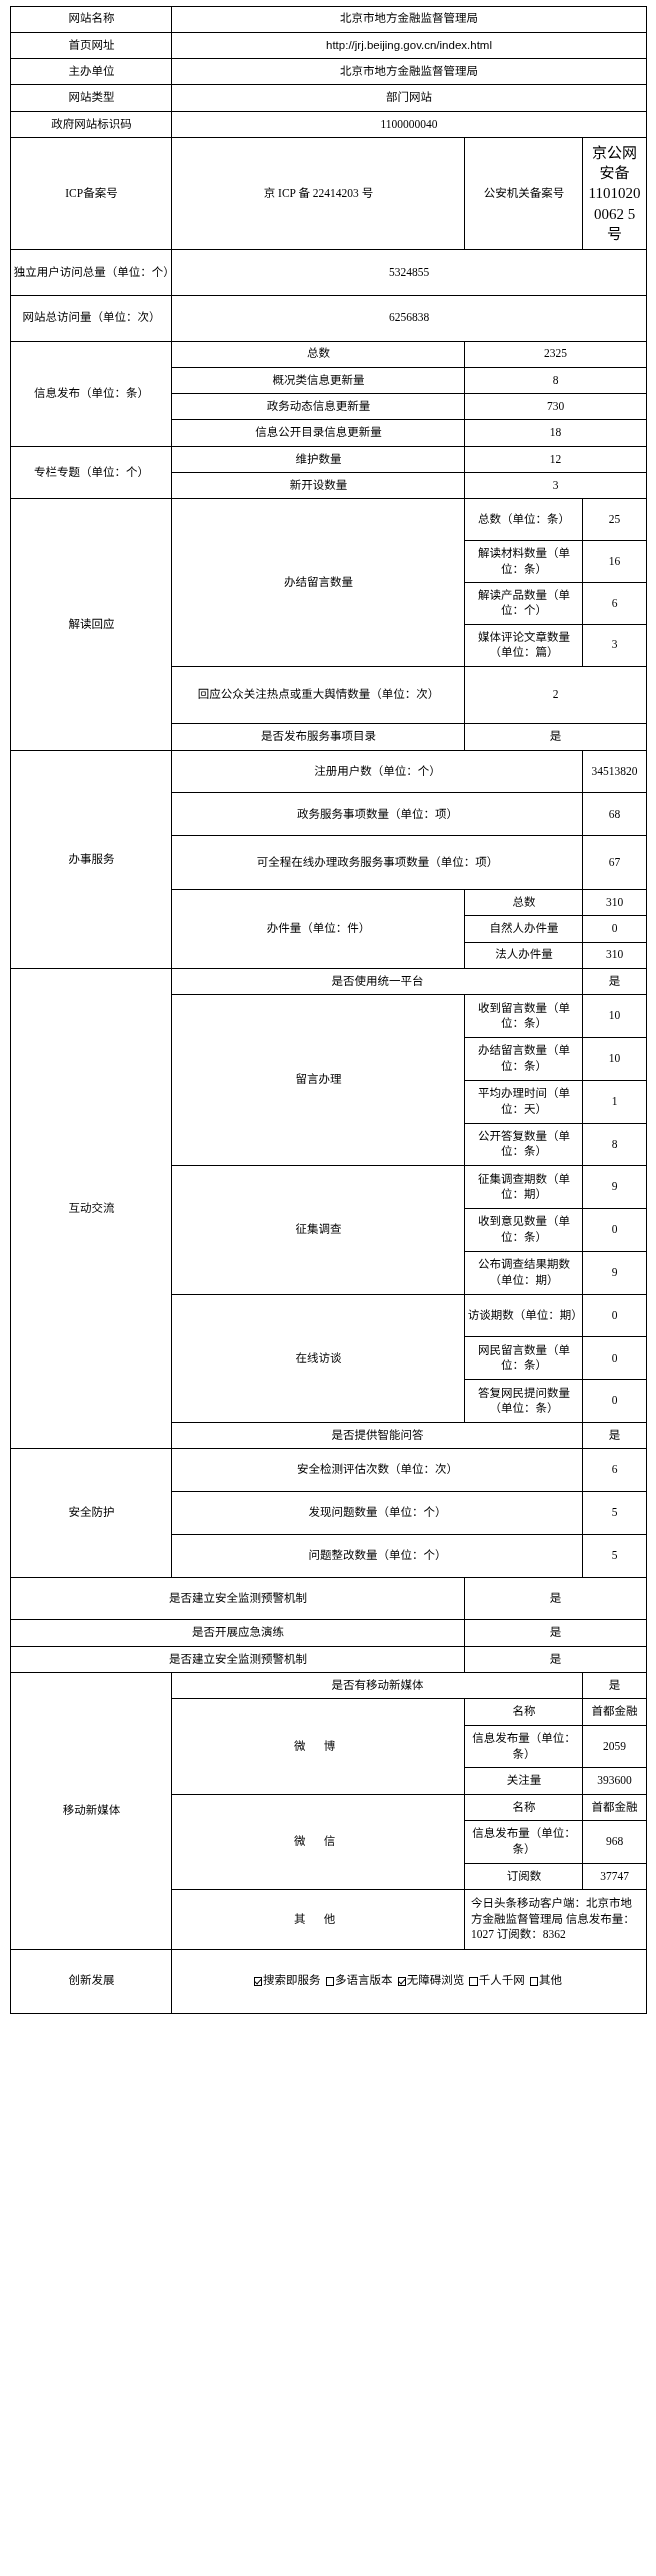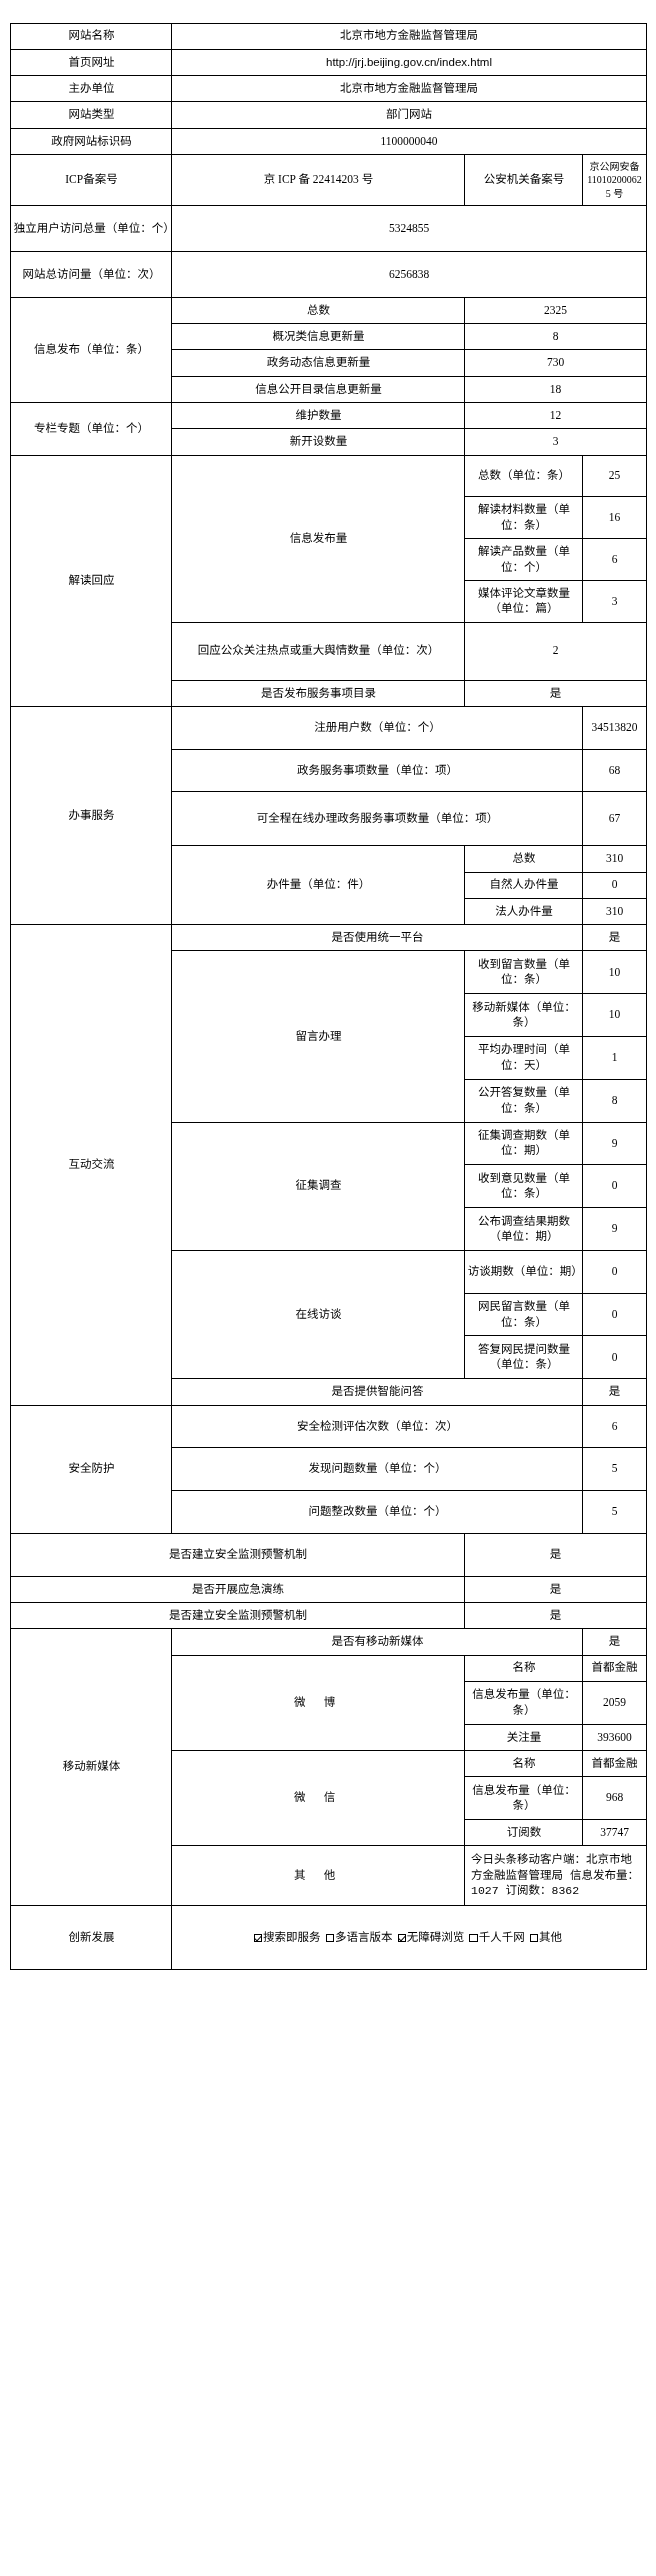--- a/index.html
+++ b/index.html
@@ -13,21 +13,21 @@
     color: #000000;
   }
   .page {
     width: 657px;
     box-sizing: border-box;
     padding: 5.5px 4.4px 16.4px 4.4px;
   }
   table.report {
     border-collapse: collapse;
     width: 635px;
-    margin: 17px auto;
+    margin: 0 auto;
     table-layout: fixed;
     padding-left: 19px;
   }
   table.report td {
     border: 0.5px solid #000000;
     text-align: center;
     vertical-align: middle;
     font-size: 11.5px;
     line-height: 1.35;
     padding: 4.9px 2.2px;
@@ -116,21 +116,21 @@
 
     <tr>
       <td class="label-col">政府网站标识码</td>
       <td colspan="3">1100000040</td>
     </tr>
 
     <tr>
       <td class="label-col" style="height:39px">ICP备案号</td>
       <td>京 ICP 备 22414203 号</td>
       <td>公安机关备案号</td>
-      <td style="font-size:10px">京公网安备 11010200062 5 号</td>
+      <td style="font-size:15px">京公网安备 11010200062 5 号</td>
     </tr>
 
     <tr>
       <td class="label-col" style="height:35px">独立用户访问总量（单位：个）</td>
       <td colspan="3">5324855</td>
     </tr>
 
     <tr>
       <td class="label-col" style="height:35px">网站总访问量（单位：次）</td>
       <td colspan="3">6256838</td>
@@ -159,21 +159,21 @@
       <td>维护数量</td>
       <td colspan="2">12</td>
     </tr>
     <tr>
       <td>新开设数量</td>
       <td colspan="2">3</td>
     </tr>
 
     <tr>
       <td class="big-label" rowspan="6">解读回应</td>
-      <td rowspan="4">信息发布量</td>
+      <td rowspan="4">办结留言数量</td>
       <td style="height:31px">总数（单位：条）</td>
       <td>25</td>
     </tr>
     <tr>
       <td style="height:31px">解读材料数量（单位：条）</td>
       <td>16</td>
     </tr>
     <tr>
       <td style="height:31px">解读产品数量（单位：个）</td>
       <td>6</td>
@@ -222,21 +222,21 @@
       <td class="big-label" rowspan="12">互动交流</td>
       <td colspan="2">是否使用统一平台</td>
       <td>是</td>
     </tr>
     <tr>
       <td rowspan="4">留言办理</td>
       <td style="height:32px">收到留言数量（单位：条）</td>
       <td>10</td>
     </tr>
     <tr>
-      <td style="height:32px">移动新媒体（单位：条）</td>
+      <td style="height:32px">办结留言数量（单位：条）</td>
       <td>10</td>
     </tr>
     <tr>
       <td style="height:32px">平均办理时间（单位：天）</td>
       <td>1</td>
     </tr>
     <tr>
       <td style="height:32px">公开答复数量（单位：条）</td>
       <td>8</td>
     </tr>
@@ -324,21 +324,21 @@
     <tr>
       <td style="height:32px">信息发布量（单位：条）</td>
       <td>968</td>
     </tr>
     <tr>
       <td>订阅数</td>
       <td>37747</td>
     </tr>
     <tr>
       <td class="spaced2">其 他</td>
-      <td colspan="2" style="height:50px; text-align:left; padding:4.4px 5.5px;font-family:Liberation Mono, monospace;">今日头条移动客户端：北京市地方金融监督管理局 信息发布量：1027 订阅数：8362</td>
+      <td colspan="2" style="height:50px; text-align:left; padding:4.4px 5.5px;">今日头条移动客户端：北京市地方金融监督管理局 信息发布量：1027 订阅数：8362</td>
     </tr>
 
     <tr>
       <td class="big-label" style="height:53px">创新发展</td>
       <td colspan="3" class="cb-row">
         <span class="cb-item"><span class="cb checked"></span><span>搜索即服务</span></span>
         <span class="cb-item"><span class="cb"></span><span>多语言版本</span></span>
         <span class="cb-item"><span class="cb checked"></span><span>无障碍浏览</span></span>
         <span class="cb-item"><span class="cb"></span><span>千人千网</span></span>
         <span class="cb-item"><span class="cb"></span><span>其他</span></span>

